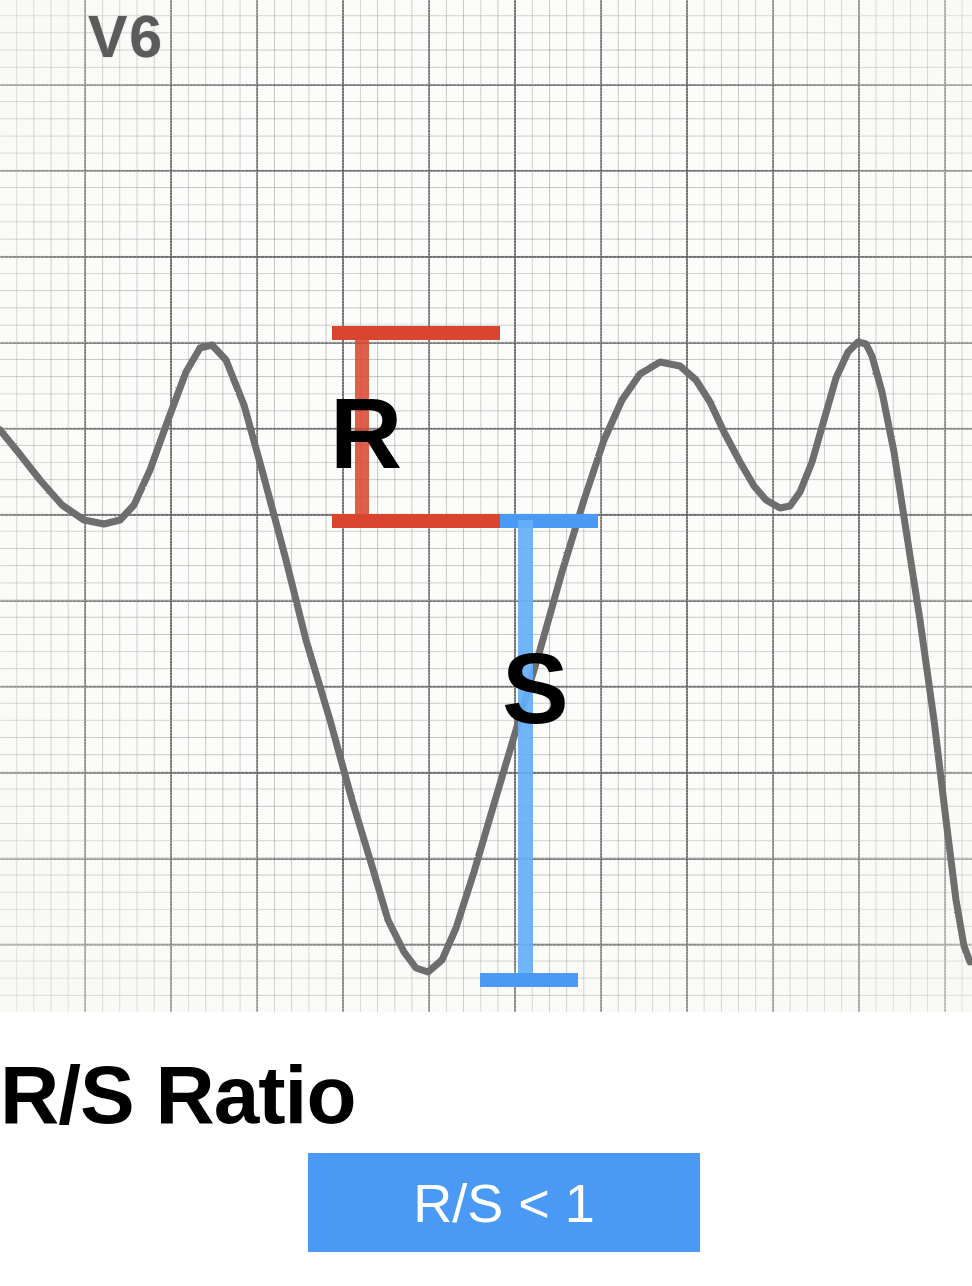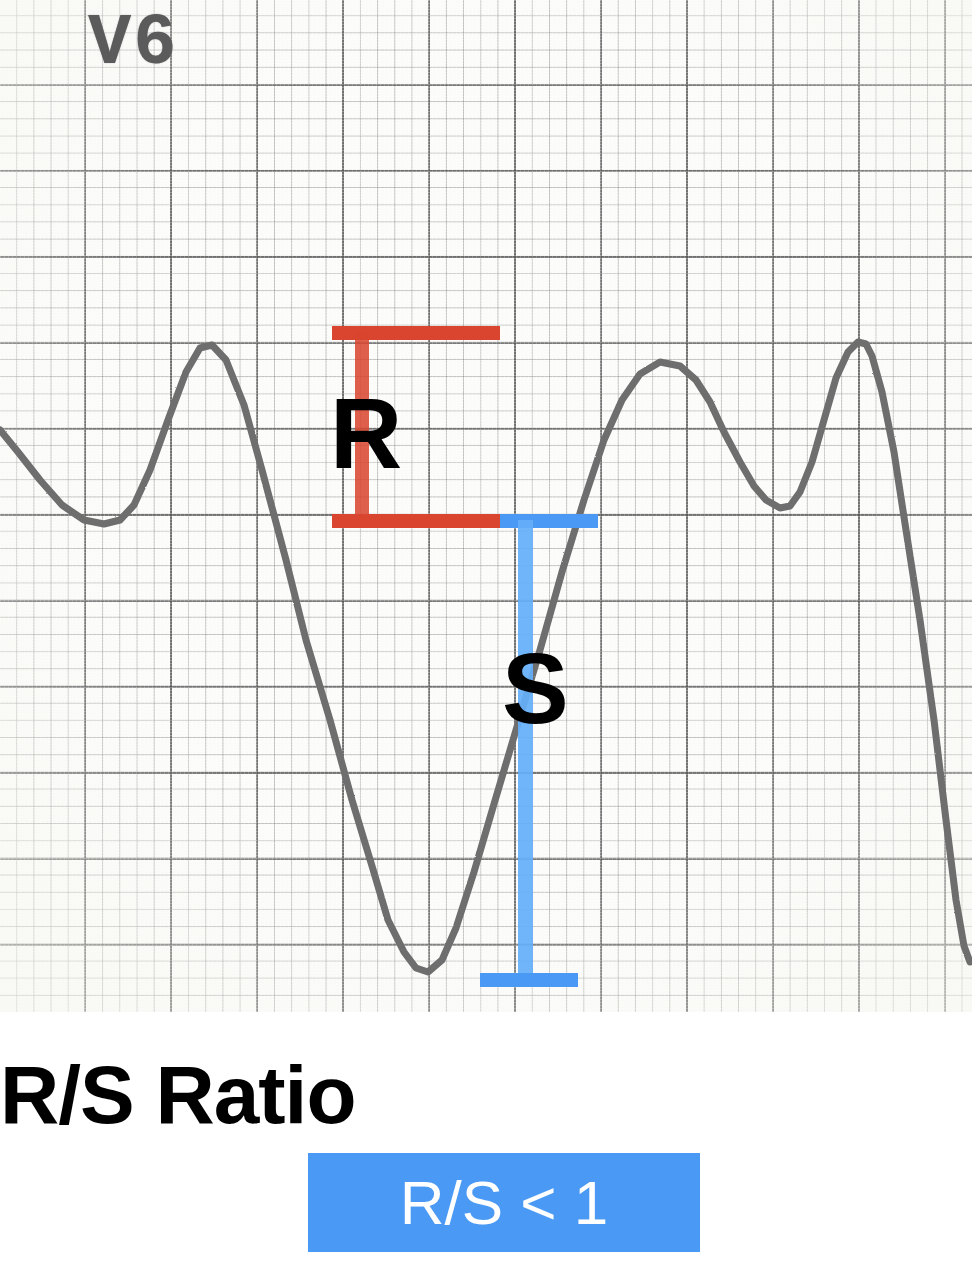--- a/index.html
+++ b/index.html
@@ -44,22 +44,22 @@
   }
   .vignette{
     position:absolute;inset:0;
     background:radial-gradient(ellipse at 50% 45%, rgba(255,255,255,0) 55%, rgba(245,245,240,.55) 100%);
   }
   .trace-svg{position:absolute;left:0;top:0;width:972px;height:1012px;}
 
   
   .lead-label{
     position:absolute;left:88px;top:8px;
-    font-family:Liberation Mono, monospace;
-    font-size:72px;line-height:1;font-weight:700;
+    font-family:Liberation Sans, sans-serif;
+    font-size:59px;line-height:1;font-weight:700;
     color:#5b5b5b;letter-spacing:2px;
     text-shadow:0 0 1.2px rgba(90,90,90,.55);
   }
 
   
   .r-bar-top{
     position:absolute;left:332px;top:326px;width:168px;height:14px;
     background:#d9452f;
   }
   .r-bar-bottom{
@@ -103,21 +103,21 @@
     position:absolute;left:0;top:42px;width:972px;
     font-size:82px;line-height:1;font-weight:700;color:#000;
     letter-spacing:-1px;
   }
   .ratio-badge{
     position:absolute;left:308px;top:141px;width:392px;height:99px;
     background:#4a9af5;
     display:flex;align-items:center;justify-content:center;
   }
   .ratio-badge-text{
-    font-size:62px;line-height:1;font-weight:400;color:#ffffff;
+    font-size:54px;line-height:1;font-weight:400;color:#ffffff;
     letter-spacing:0px;
   }
 </style>
 </head>
 <body>
 
 <div id="figure">
 
   <div class="ecg-strip">
 

